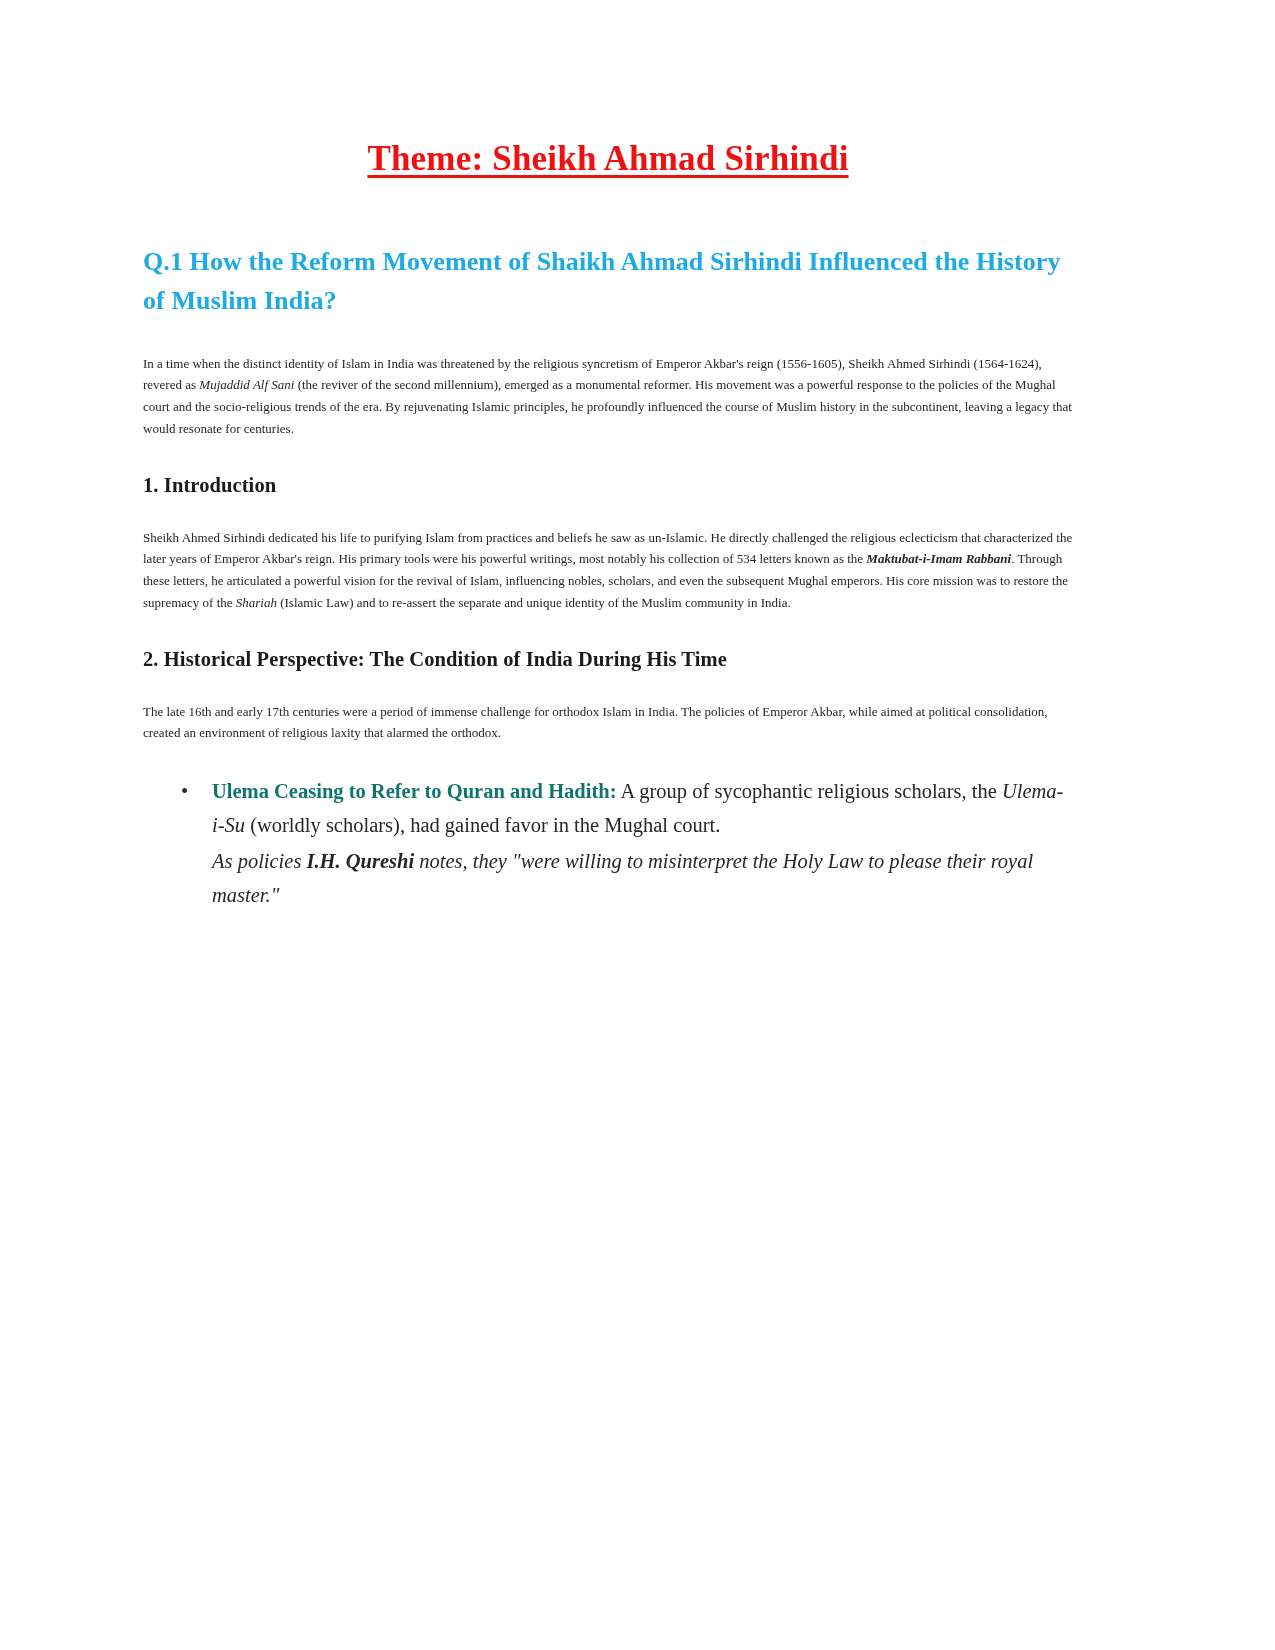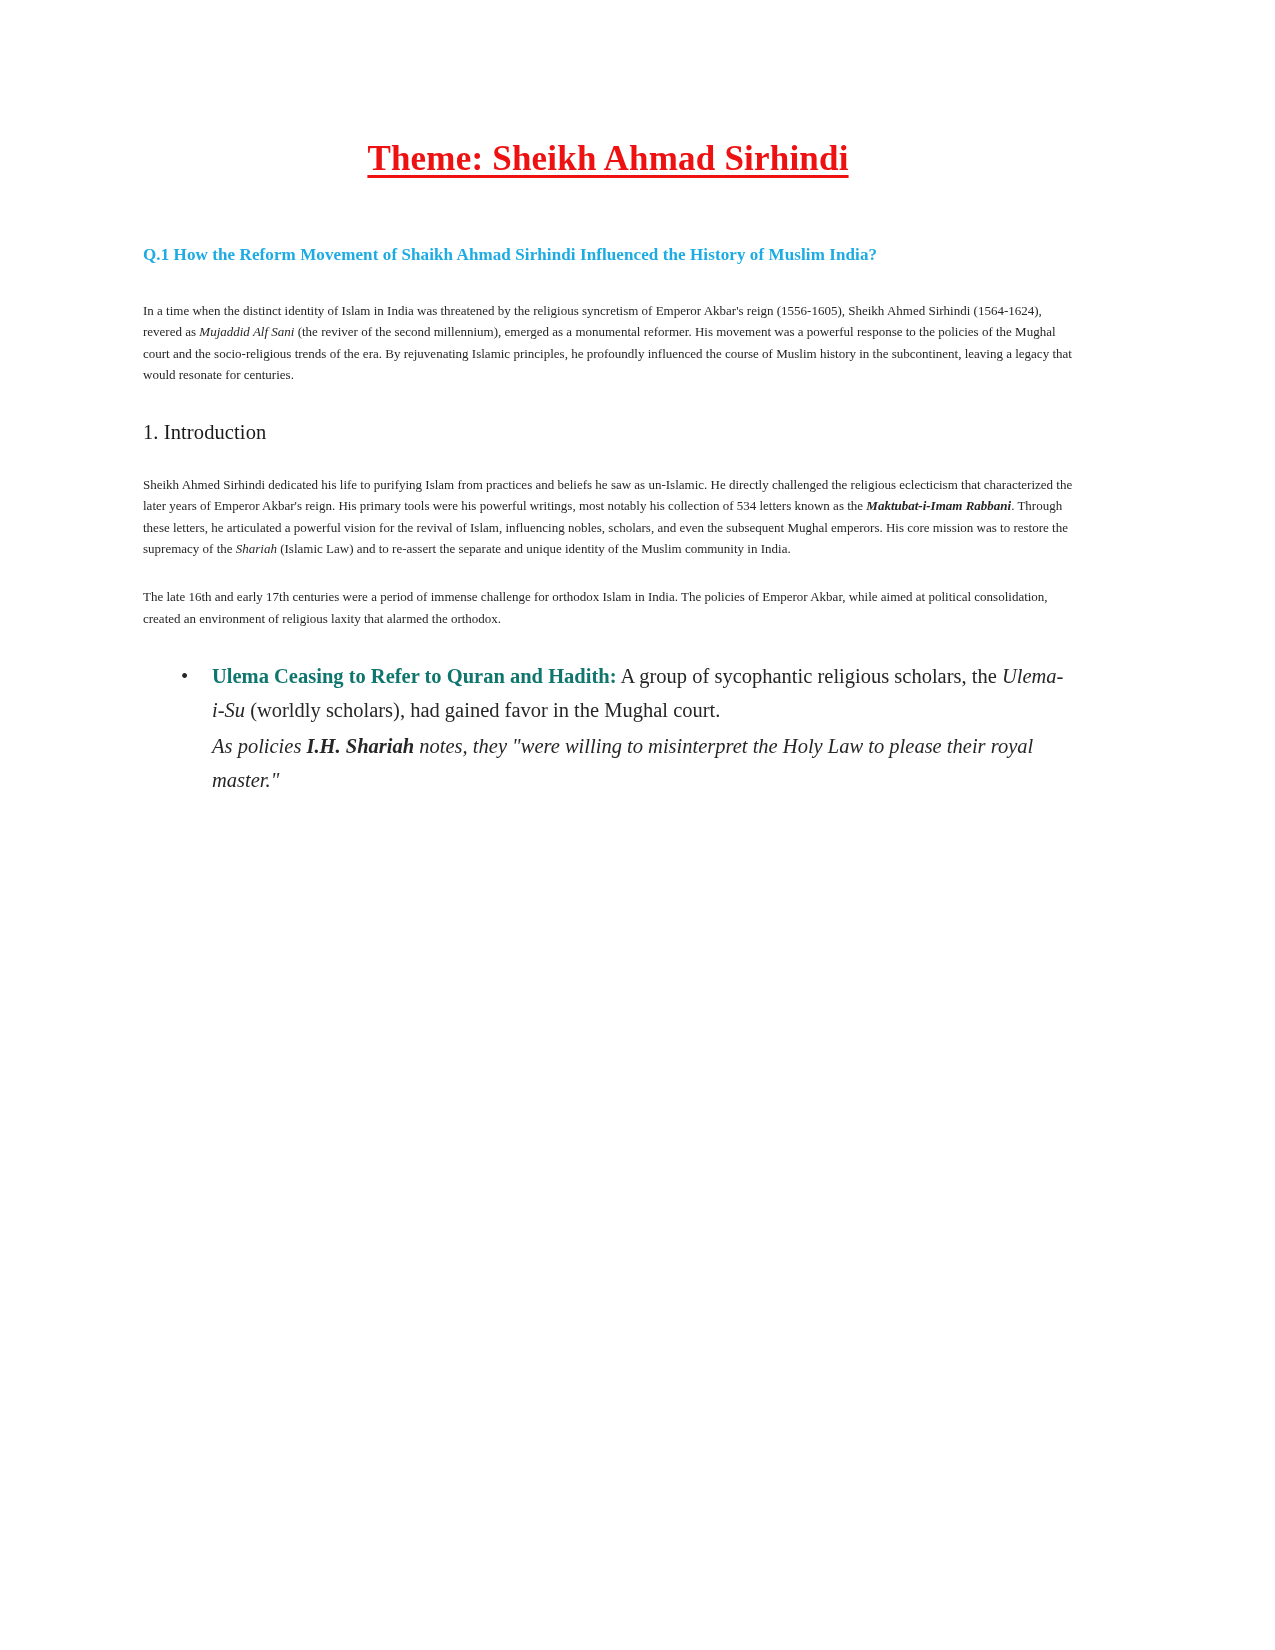--- a/index.html
+++ b/index.html
@@ -40,21 +40,21 @@
     text-decoration: underline;
     text-decoration-thickness: 2.5px;
     text-underline-offset: 5px;
   }
 
   
   .q-heading {
     margin: 0;
     padding: 0;
     margin-top: 61px;
-    font-size: 17px;
+    font-size: 26px;
     font-weight: bold;
     color: #1cabe2;
     line-height: 1.52;
     letter-spacing: 0.1px;
   }
 
   
   .para {
     margin: 0;
     padding: 0;
@@ -63,21 +63,21 @@
     line-height: 1.66;
     margin-top: 26px;
   }
   .para.first-para { margin-top: 32px; }
 
   
   .sec-heading {
     margin: 0;
     padding: 0;
     font-size: 20.5px;
-    font-weight: normal;
+    font-weight: bold;
     color: #1a1a1a;
     line-height: 1.5;
     margin-top: 31px;
     letter-spacing: 0.1px;
   }
 
   
   .bullet-list {
     margin: 0;
     padding: 0;
@@ -122,24 +122,25 @@
     <h1 class="doc-title"><span class="u">Theme: Sheikh Ahmad Sirhindi</span></h1>
 
     <h2 class="q-heading">Q.1 How the Reform Movement of Shaikh Ahmad Sirhindi Influenced the History of Muslim India?</h2>
 
     <p class="para first-para"><span>In a time when the distinct identity of Islam in India was threatened by the religious syncretism of Emperor Akbar's reign (1556-1605), Sheikh Ahmed Sirhindi (1564-1624), revered as </span><span class="i">Mujaddid Alf Sani</span><span> (the reviver of the second millennium), emerged as a monumental reformer. His movement was a powerful response to the policies of the Mughal court and the socio-religious trends of the era. By rejuvenating Islamic principles, he profoundly influenced the course of Muslim history in the subcontinent, leaving a legacy that would resonate for centuries.</span></p>
 
     <h3 class="sec-heading">1. Introduction</h3>
 
     <p class="para"><span>Sheikh Ahmed Sirhindi dedicated his life to purifying Islam from practices and beliefs he saw as un-Islamic. He directly challenged the religious eclecticism that characterized the later years of Emperor Akbar's reign. His primary tools were his powerful writings, most notably his collection of 534 letters known as the </span><span class="bi">Maktubat-i-Imam Rabbani</span><span>. Through these letters, he articulated a powerful vision for the revival of Islam, influencing nobles, scholars, and even the subsequent Mughal emperors. His core mission was to restore the supremacy of the </span><span class="i">Shariah</span><span> (Islamic Law) and to re-assert the separate and unique identity of the Muslim community in India.</span></p>
 
+    <h3 class="sec-heading">2. Historical Perspective: The Condition of India During His Time</h3>
 
     <p class="para">The late 16th and early 17th centuries were a period of immense challenge for orthodox Islam in India. The policies of Emperor Akbar, while aimed at political consolidation, created an environment of religious laxity that alarmed the orthodox.</p>
 
     <ul class="bullet-list">
       <li class="bullet-item">
         <span class="bullet-marker">•</span><span class="bullet-label">Ulema Ceasing to Refer to Quran and Hadith:</span><span> A group of sycophantic religious scholars, the </span><span class="i">Ulema-i-Su</span><span> (worldly scholars), had gained favor in the Mughal court.</span>
-        <span class="quote-line"><span>As policies </span><span class="b">I.H. Shariah</span><span> notes, they "were willing to misinterpret the Holy Law to please their royal master."</span></span>
+        <span class="quote-line"><span>As policies </span><span class="b">I.H. Qureshi</span><span> notes, they "were willing to misinterpret the Holy Law to please their royal master."</span></span>
       </li>
     </ul>
 
   </div>
 </div>
 
 </body></html>

